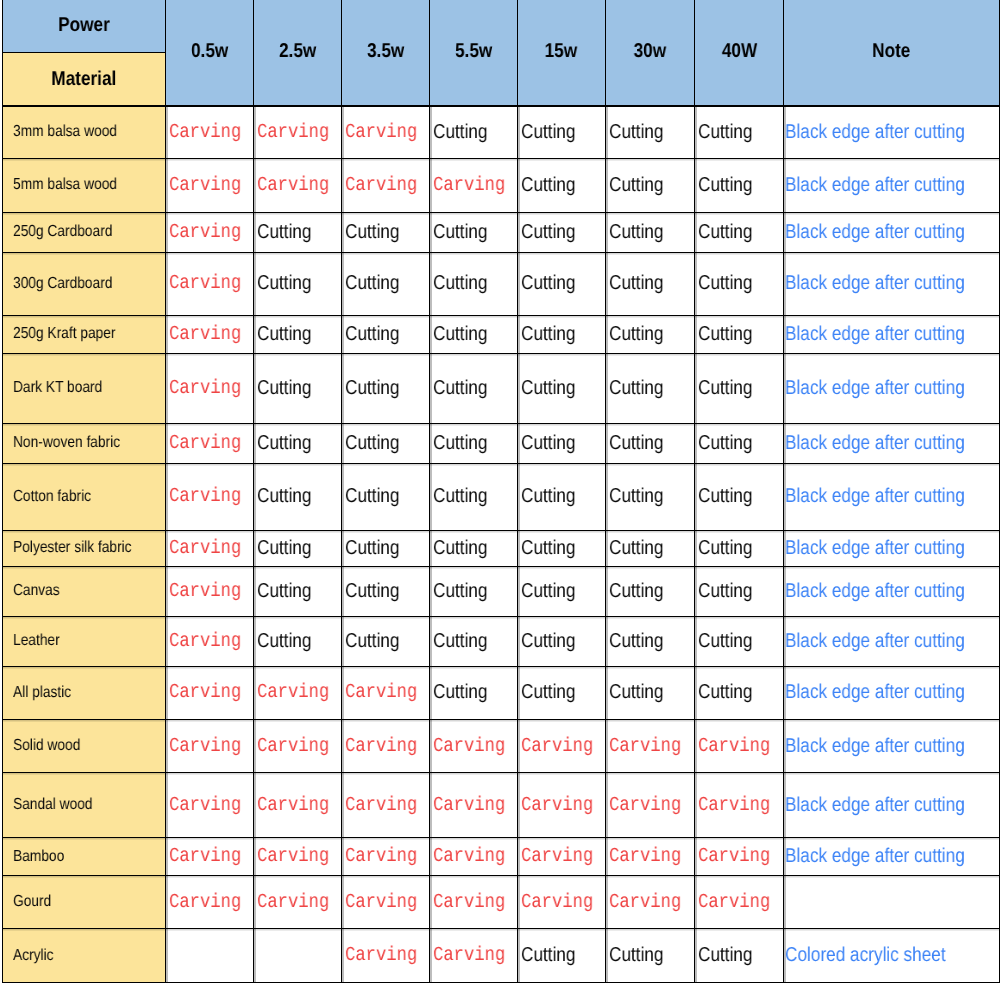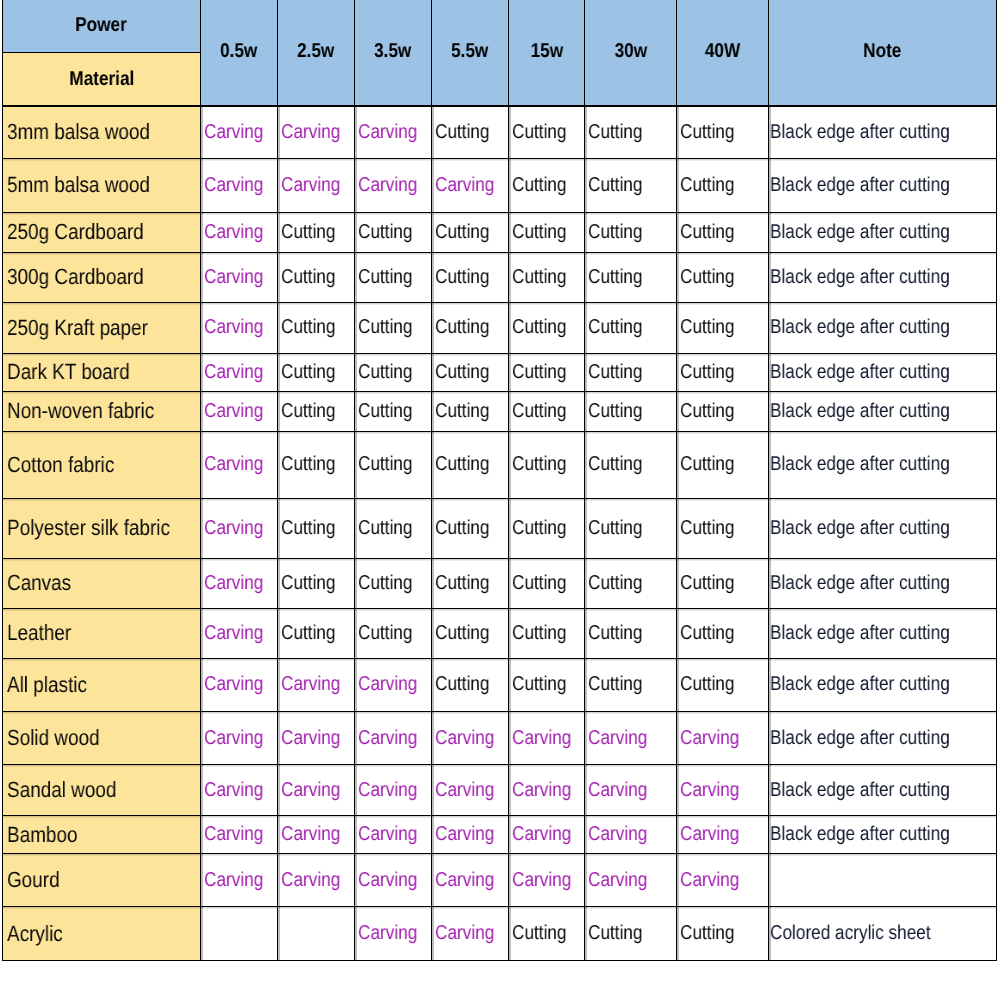--- a/index.html
+++ b/index.html
@@ -15,25 +15,25 @@
   .tbl tbody tr td.hdr::before,.tbl tbody tr td.mat-hdr::before{box-shadow:none;}
   .tbl td.mat-hdr{border-bottom-width:2px;}
   .tbl td.hdr{border-bottom-width:2px;margin-left:47px;}
   .tbl tr:first-child>td.hdr:first-child{border-bottom-width:1.4px;}
   .t{display:inline-block;transform:scaleX(0.86);transform-origin:left center;white-space:nowrap;will-change:transform;}
   .tc{display:inline-block;transform:scaleX(0.86);transform-origin:center center;white-space:nowrap;will-change:transform;}
   .hdr-span{position:relative;top:0px;}
   .mat-hdr-span{position:relative;top:1px;}
   .hdr{background:#9CC2E5;font-weight:bold;text-align:center;font-size:20px;color:#000;}
   .mat-hdr{background:#FCE49A;font-weight:bold;text-align:center;font-size:20px;color:#000;}
-  .tbl td.mat{background:#FCE49A;font-size:22px;color:#0a0a0a;padding-left:4px;margin-left:23px;}
+  .tbl td.mat{background:#FCE49A;font-size:16px;color:#0a0a0a;padding-left:10px;margin-left:23px;}
   .tbl td.val{background:#fff;font-size:20px;padding-left:3px;}
-  .carving{color:#a21caf;}
+  .carving{color:#ef4444;font-family:Liberation Mono, monospace;}
   .cutting{color:#0a0a0a;}
-  .tbl td.note{background:#fff;font-size:20px;color:#0f172a;padding-left:1px;}
+  .tbl td.note{background:#fff;font-size:20px;color:#3b82f6;padding-left:1px;}
 </style>
 </head>
 <body>
 
 <div id="sheet">
 <table class="tbl">
 <colgroup>
         <col style="width:198px">
         <col style="width:77px">
         <col style="width:77px">
@@ -86,43 +86,43 @@
   <td class="val carving"><span class="t">Carving</span></td>
   <td class="val cutting"><span class="t">Cutting</span></td>
   <td class="val cutting"><span class="t">Cutting</span></td>
   <td class="val cutting"><span class="t">Cutting</span></td>
   <td class="val cutting"><span class="t">Cutting</span></td>
   <td class="val cutting"><span class="t">Cutting</span></td>
   <td class="val cutting"><span class="t">Cutting</span></td>
   <td class="note"><span class="t">Black edge after cutting</span></td>
 </tr>
 <tr>
-  <td class="mat" style="height:50px"><span class="t">300g Cardboard</span></td>
-  <td class="val carving"><span class="t">Carving</span></td>
-  <td class="val cutting"><span class="t">Cutting</span></td>
-  <td class="val cutting"><span class="t">Cutting</span></td>
-  <td class="val cutting"><span class="t">Cutting</span></td>
-  <td class="val cutting"><span class="t">Cutting</span></td>
-  <td class="val cutting"><span class="t">Cutting</span></td>
-  <td class="val cutting"><span class="t">Cutting</span></td>
-  <td class="note"><span class="t">Black edge after cutting</span></td>
-</tr>
-<tr>
-  <td class="mat" style="height:51px"><span class="t">250g Kraft paper</span></td>
-  <td class="val carving"><span class="t">Carving</span></td>
-  <td class="val cutting"><span class="t">Cutting</span></td>
-  <td class="val cutting"><span class="t">Cutting</span></td>
-  <td class="val cutting"><span class="t">Cutting</span></td>
-  <td class="val cutting"><span class="t">Cutting</span></td>
-  <td class="val cutting"><span class="t">Cutting</span></td>
-  <td class="val cutting"><span class="t">Cutting</span></td>
-  <td class="note"><span class="t">Black edge after cutting</span></td>
-</tr>
-<tr>
-  <td class="mat" style="height:38px"><span class="t">Dark KT board</span></td>
+  <td class="mat" style="height:63px"><span class="t">300g Cardboard</span></td>
+  <td class="val carving"><span class="t">Carving</span></td>
+  <td class="val cutting"><span class="t">Cutting</span></td>
+  <td class="val cutting"><span class="t">Cutting</span></td>
+  <td class="val cutting"><span class="t">Cutting</span></td>
+  <td class="val cutting"><span class="t">Cutting</span></td>
+  <td class="val cutting"><span class="t">Cutting</span></td>
+  <td class="val cutting"><span class="t">Cutting</span></td>
+  <td class="note"><span class="t">Black edge after cutting</span></td>
+</tr>
+<tr>
+  <td class="mat" style="height:38px"><span class="t">250g Kraft paper</span></td>
+  <td class="val carving"><span class="t">Carving</span></td>
+  <td class="val cutting"><span class="t">Cutting</span></td>
+  <td class="val cutting"><span class="t">Cutting</span></td>
+  <td class="val cutting"><span class="t">Cutting</span></td>
+  <td class="val cutting"><span class="t">Cutting</span></td>
+  <td class="val cutting"><span class="t">Cutting</span></td>
+  <td class="val cutting"><span class="t">Cutting</span></td>
+  <td class="note"><span class="t">Black edge after cutting</span></td>
+</tr>
+<tr>
+  <td class="mat" style="height:70px"><span class="t">Dark KT board</span></td>
   <td class="val carving"><span class="t">Carving</span></td>
   <td class="val cutting"><span class="t">Cutting</span></td>
   <td class="val cutting"><span class="t">Cutting</span></td>
   <td class="val cutting"><span class="t">Cutting</span></td>
   <td class="val cutting"><span class="t">Cutting</span></td>
   <td class="val cutting"><span class="t">Cutting</span></td>
   <td class="val cutting"><span class="t">Cutting</span></td>
   <td class="note"><span class="t">Black edge after cutting</span></td>
 </tr>
 <tr>
@@ -141,21 +141,21 @@
   <td class="val carving"><span class="t">Carving</span></td>
   <td class="val cutting"><span class="t">Cutting</span></td>
   <td class="val cutting"><span class="t">Cutting</span></td>
   <td class="val cutting"><span class="t">Cutting</span></td>
   <td class="val cutting"><span class="t">Cutting</span></td>
   <td class="val cutting"><span class="t">Cutting</span></td>
   <td class="val cutting"><span class="t">Cutting</span></td>
   <td class="note"><span class="t">Black edge after cutting</span></td>
 </tr>
 <tr>
-  <td class="mat" style="height:60px"><span class="t">Polyester silk fabric</span></td>
+  <td class="mat" style="height:36px"><span class="t">Polyester silk fabric</span></td>
   <td class="val carving"><span class="t">Carving</span></td>
   <td class="val cutting"><span class="t">Cutting</span></td>
   <td class="val cutting"><span class="t">Cutting</span></td>
   <td class="val cutting"><span class="t">Cutting</span></td>
   <td class="val cutting"><span class="t">Cutting</span></td>
   <td class="val cutting"><span class="t">Cutting</span></td>
   <td class="val cutting"><span class="t">Cutting</span></td>
   <td class="note"><span class="t">Black edge after cutting</span></td>
 </tr>
 <tr>
@@ -196,21 +196,21 @@
   <td class="val carving"><span class="t">Carving</span></td>
   <td class="val carving"><span class="t">Carving</span></td>
   <td class="val carving"><span class="t">Carving</span></td>
   <td class="val carving"><span class="t">Carving</span></td>
   <td class="val carving"><span class="t">Carving</span></td>
   <td class="val carving"><span class="t">Carving</span></td>
   <td class="val carving"><span class="t">Carving</span></td>
   <td class="note"><span class="t">Black edge after cutting</span></td>
 </tr>
 <tr>
-  <td class="mat" style="height:51px"><span class="t">Sandal wood</span></td>
+  <td class="mat" style="height:65px"><span class="t">Sandal wood</span></td>
   <td class="val carving"><span class="t">Carving</span></td>
   <td class="val carving"><span class="t">Carving</span></td>
   <td class="val carving"><span class="t">Carving</span></td>
   <td class="val carving"><span class="t">Carving</span></td>
   <td class="val carving"><span class="t">Carving</span></td>
   <td class="val carving"><span class="t">Carving</span></td>
   <td class="val carving"><span class="t">Carving</span></td>
   <td class="note"><span class="t">Black edge after cutting</span></td>
 </tr>
 <tr>

